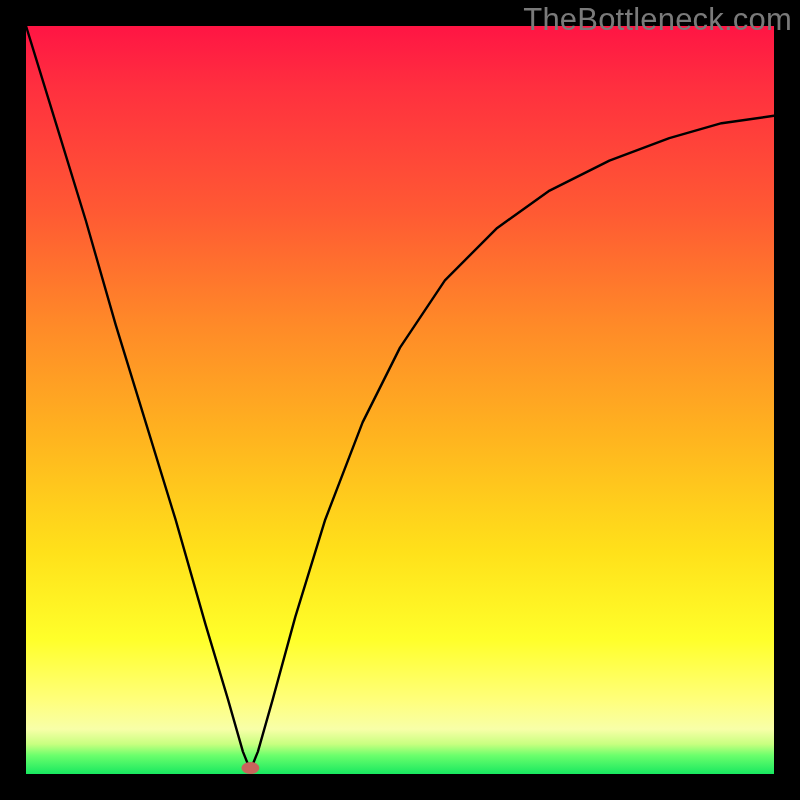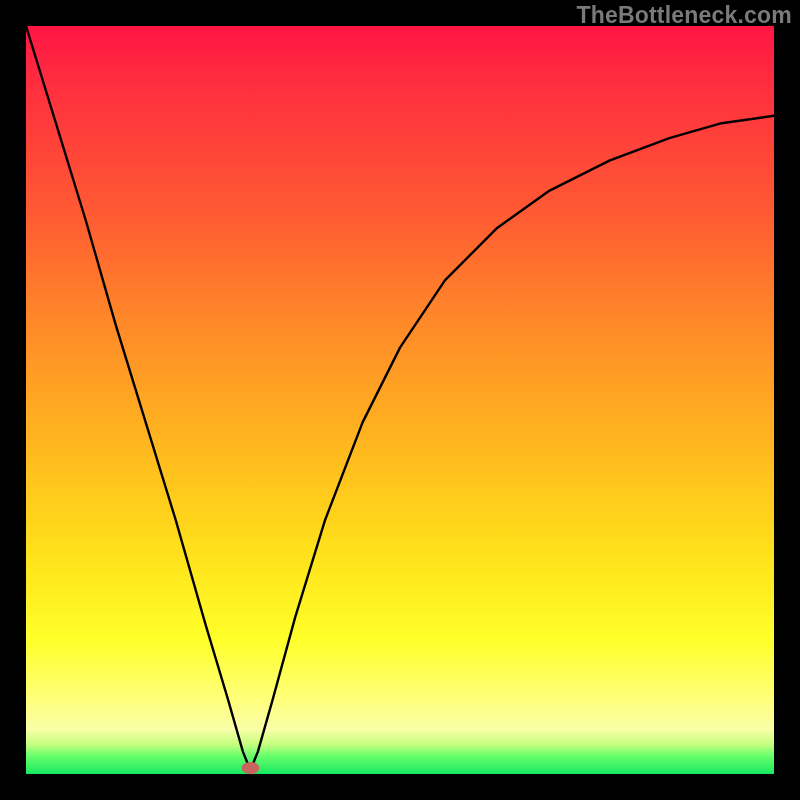--- a/index.html
+++ b/index.html
@@ -38,22 +38,22 @@
       #c8ff80 96%,
       #6cff6c 97.5%,
       #18e860 100%
     );
   }
   .watermark {
     position: absolute;
     top: 2px;
     right: 8px;
     color: #7a7a7a;
-    font-size: 23px;
-    font-weight: 700;
+    font-size: 31px;
+    font-weight: 400;
     letter-spacing: 0.2px;
   }
   svg.curve {
     position: absolute;
     left: 0; top: 0;
     width: 748px;
     height: 748px;
   }
   .minimum-dot {
     fill: #c9645c;

